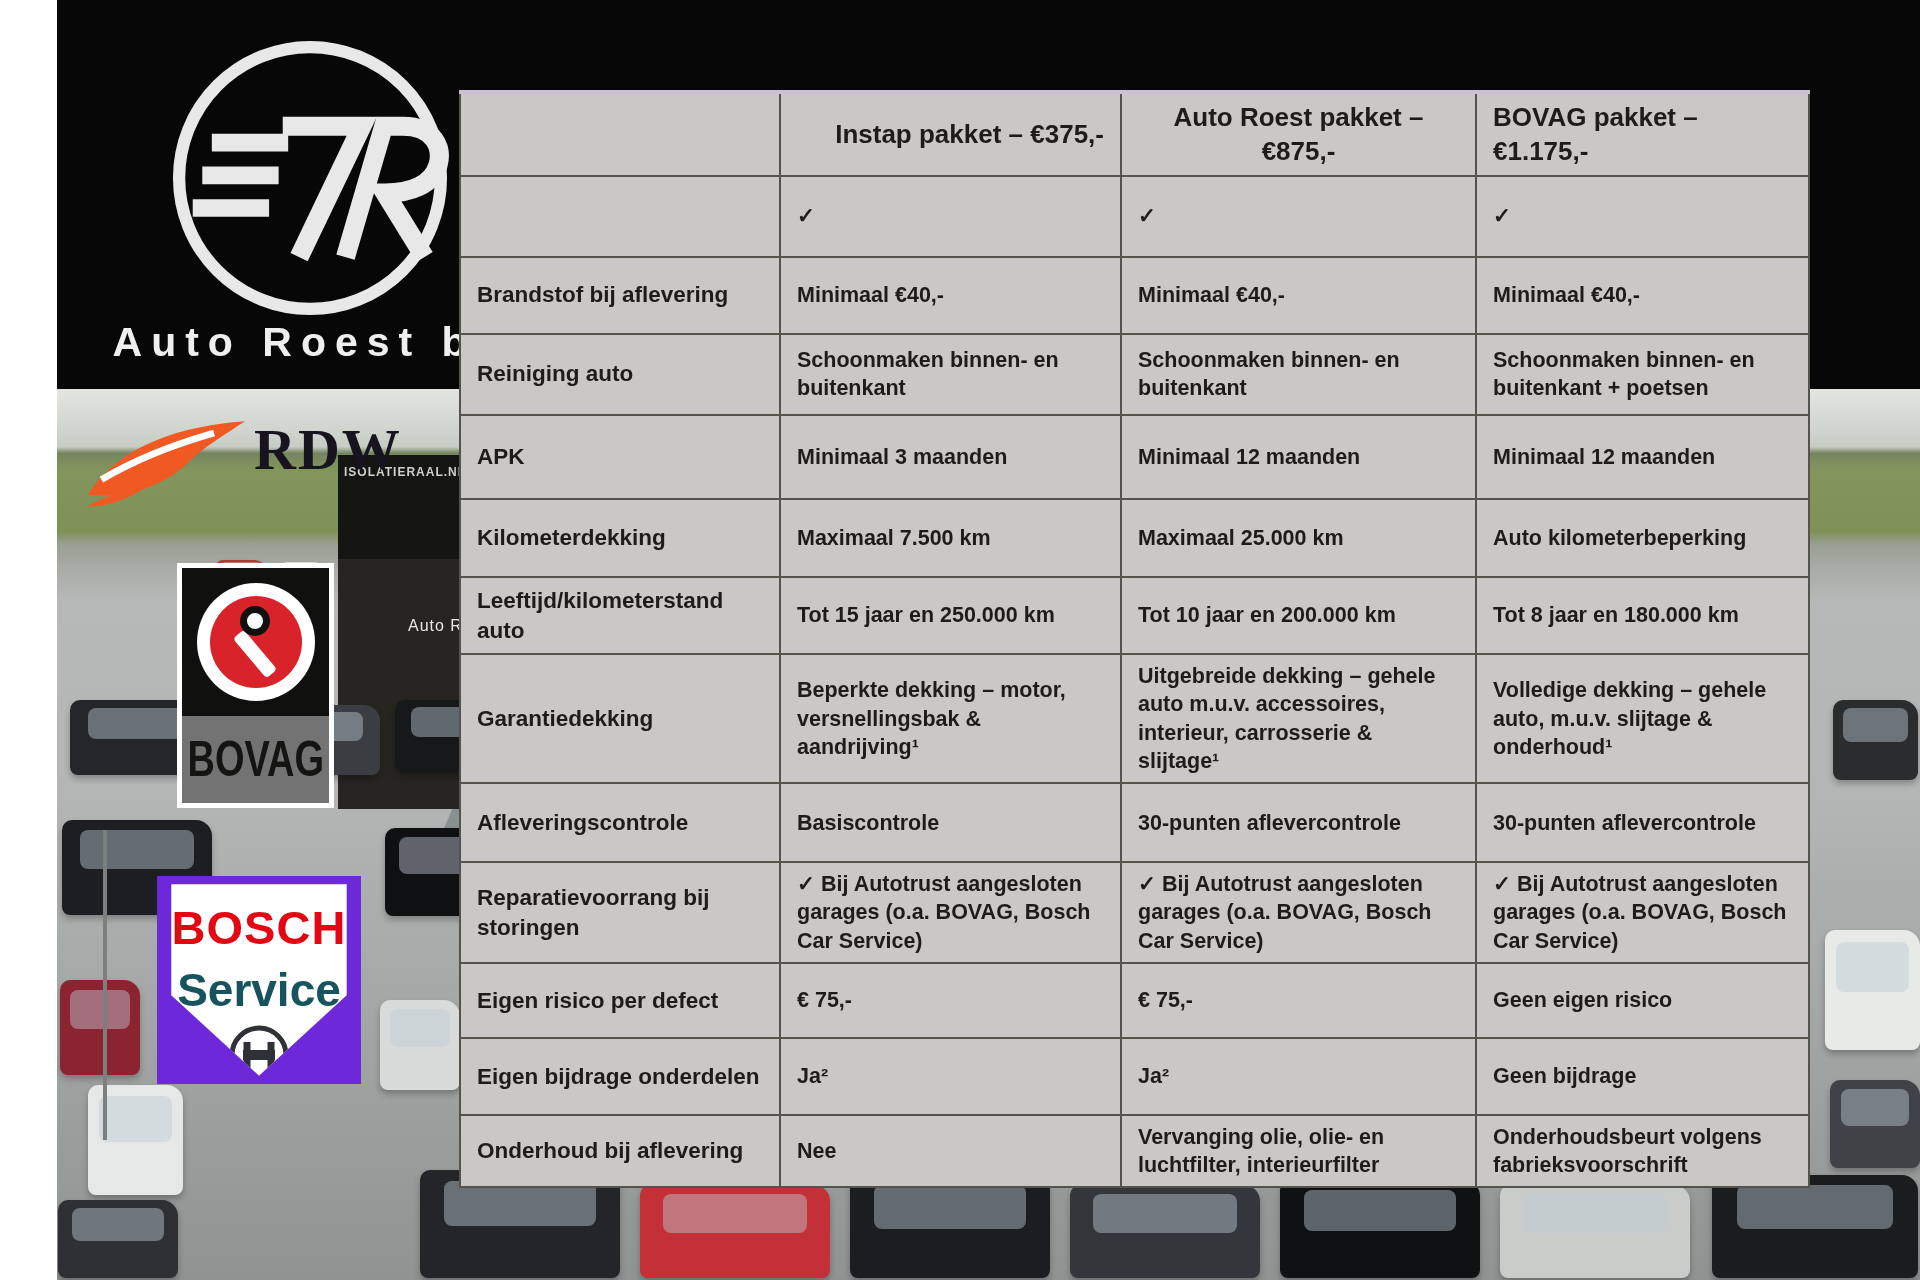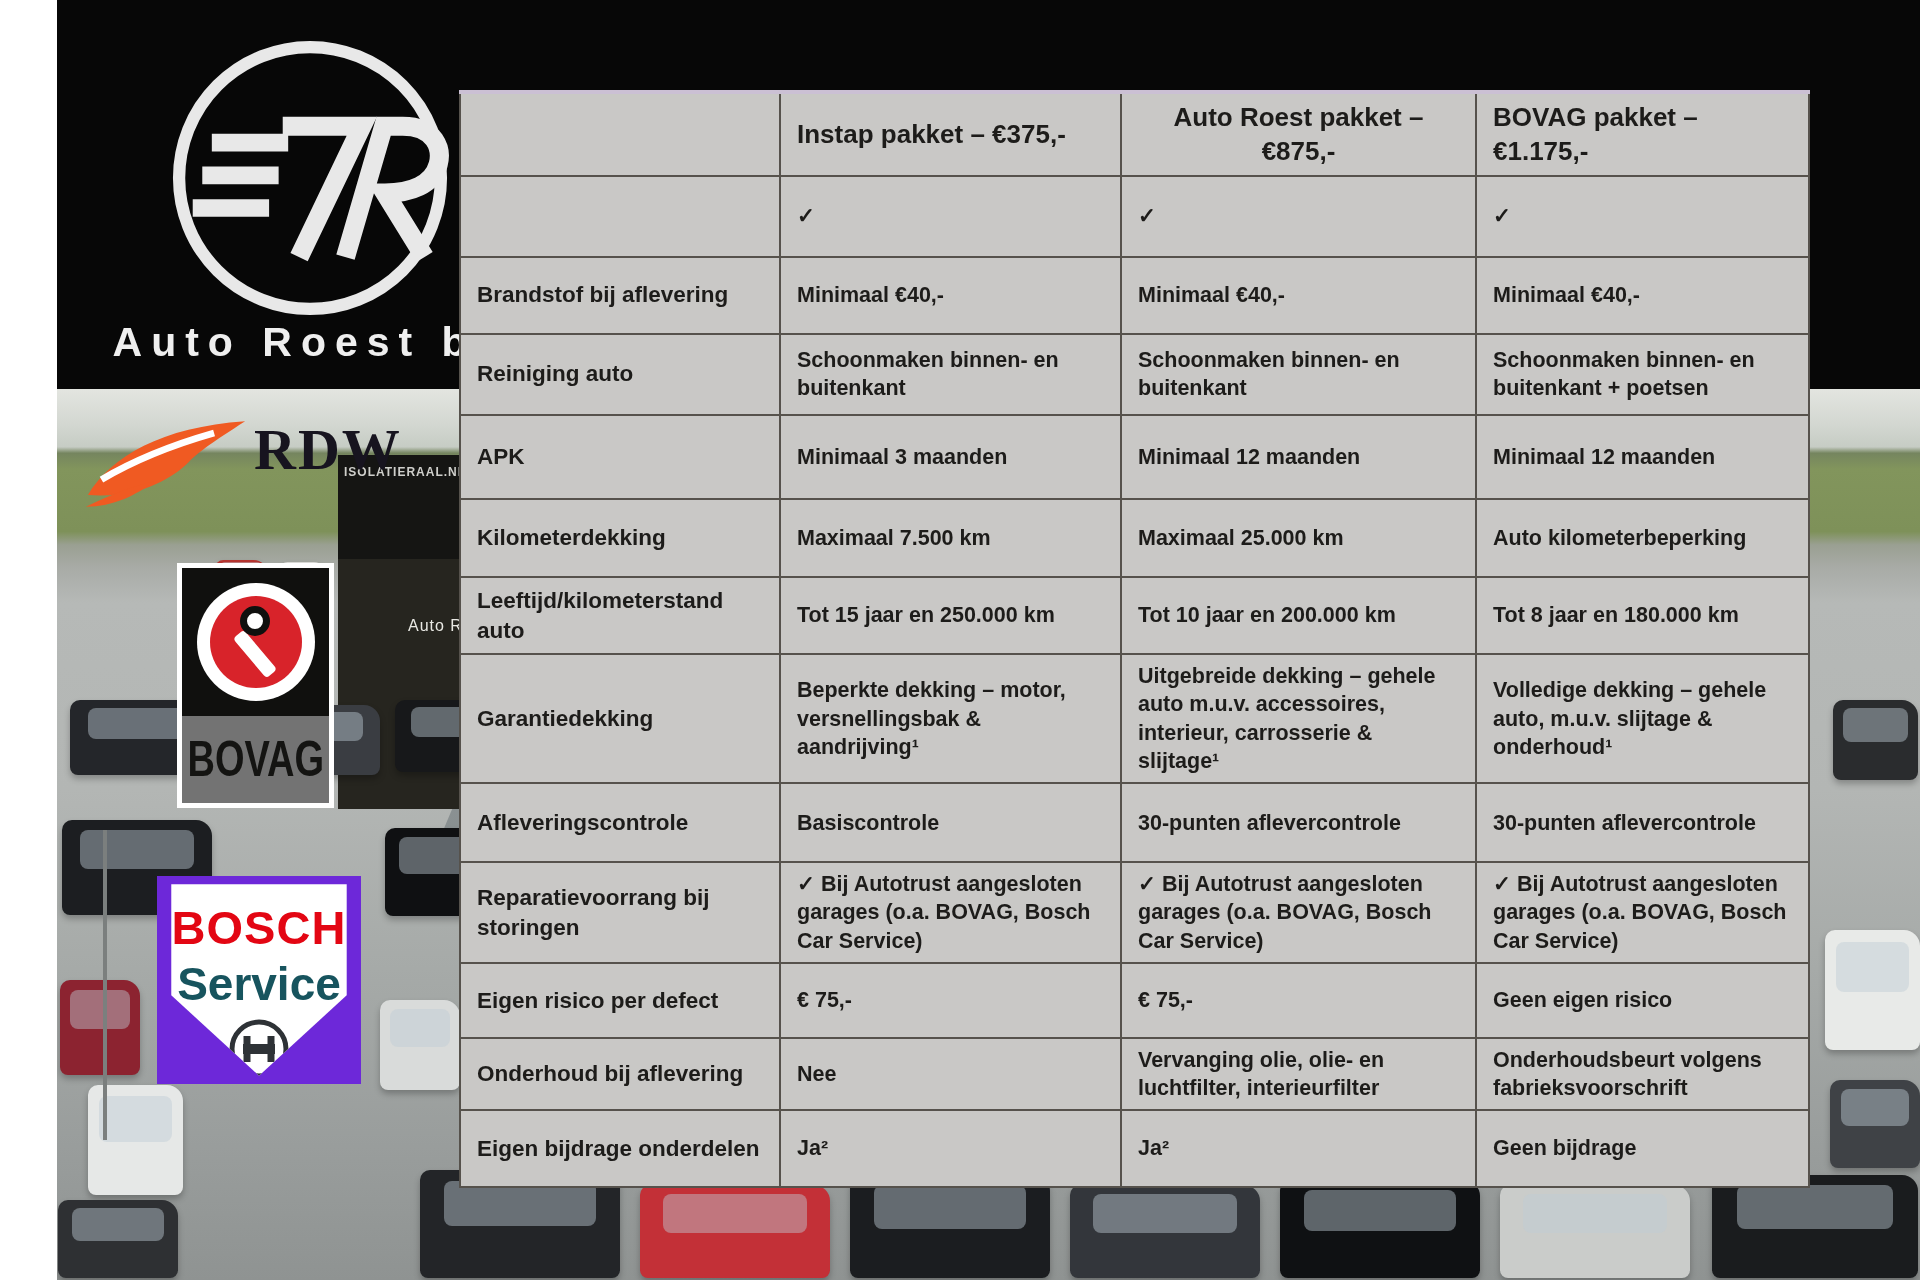--- a/index.html
+++ b/index.html
@@ -47,21 +47,21 @@
   #bovag-disc{position:absolute;left:50%;top:50%;width:92px;height:92px;margin:-46px 0 0 -46px;border-radius:50%;background:#d8232a;}
   #bovag-stem{position:absolute;left:66px;top:60px;width:14px;height:52px;background:#ffffff;transform:rotate(-40deg);border-radius:4px;}
   #bovag-eye{position:absolute;left:58px;top:38px;width:30px;height:30px;border-radius:50%;background:#ffffff;border:7px solid #10100e;box-sizing:border-box;}
   #bovag-bottom{width:100%;height:37%;background:#737373;display:flex;align-items:center;justify-content:center;}
   #bovag-text{font-size:40px;font-weight:bold;color:#141412;letter-spacing:0px;transform:scale(.95,1.25);}
   
   #bosch-badge{position:absolute;left:157px;top:876px;width:204px;height:208px;background:#6d28d9;}
   #bosch-shield{position:absolute;left:7%;top:4%;width:86%;height:92%;background:#ffffff;
     clip-path:polygon(0 0,100% 0,100% 58%,50% 100%,0 58%);text-align:center;}
   #bosch-line1{margin-top:16px;font-size:47px;font-weight:bold;color:#e30613;letter-spacing:1px;}
-  #bosch-line2{margin-top:2px;font-size:46px;font-weight:bold;color:#17545e;}
+  #bosch-line2{margin-top:8px;font-size:46px;font-weight:bold;color:#17545e;}
   #bosch-shield svg{margin-top:2px;}
   
   #pkg-table{
     position:absolute;left:459px;top:90px;width:1349px;height:1098px;
     border-collapse:collapse;table-layout:fixed;background:#c9c8c6;
     border:2px solid #56524c;border-top:4px solid #cbc0d4;
   }
   #pkg-table th,#pkg-table td{
     border:2px solid #56524c;vertical-align:middle;text-align:left;
     padding:6px 16px;color:#1d1c1a;font-weight:bold;line-height:1.32;
@@ -212,21 +212,21 @@
 <table id="pkg-table">
   <colgroup>
       <col style="width:320px">
       <col style="width:341px">
       <col style="width:355px">
       <col style="width:333px">
     </colgroup>
   <thead>
       <tr id="pkg-head-row">
         <th style="height: 63px;"></th>
-        <th style="height: 63px;">Instap pakket – €375,-</th>
+        <th style="height: 63px; text-align: right;">Instap pakket – €375,-</th>
         <th style="height: 63px; text-align: center;">Auto Roest pakket – €875,-</th>
         <th style="height: 63px;">BOVAG pakket – €1.175,-</th>
       </tr>
     </thead>
   <tbody id="pkg-body">
       <tr style="height: 80px;">
         <td class="lbl"></td>
         <td>✓</td>
         <td>✓</td>
         <td>✓</td>
@@ -278,26 +278,26 @@
         <td>✓ Bij Autotrust aangesloten garages (o.a. BOVAG, Bosch Car Service)</td>
         <td>✓ Bij Autotrust aangesloten garages (o.a. BOVAG, Bosch Car Service)</td>
         <td>✓ Bij Autotrust aangesloten garages (o.a. BOVAG, Bosch Car Service)</td>
       </tr>
       <tr style="height: 74px;">
         <td class="lbl">Eigen risico per defect</td>
         <td>€ 75,-</td>
         <td>€ 75,-</td>
         <td>Geen eigen risico</td>
       </tr>
+      <tr style="height: 76px;">
+        <td class="lbl">Eigen bijdrage onderdelen</td>
+        <td>Ja²</td>
+        <td>Ja²</td>
+        <td>Geen bijdrage</td>
+      </tr>
       <tr style="height: 71px;">
         <td class="lbl">Onderhoud bij aflevering</td>
         <td>Nee</td>
         <td>Vervanging olie, olie- en luchtfilter, interieurfilter</td>
         <td>Onderhoudsbeurt volgens fabrieksvoorschrift</td>
       </tr>
-      <tr style="height: 76px;">
-        <td class="lbl">Eigen bijdrage onderdelen</td>
-        <td>Ja²</td>
-        <td>Ja²</td>
-        <td>Geen bijdrage</td>
-      </tr>
     </tbody>
 </table>
 
 </body></html>

